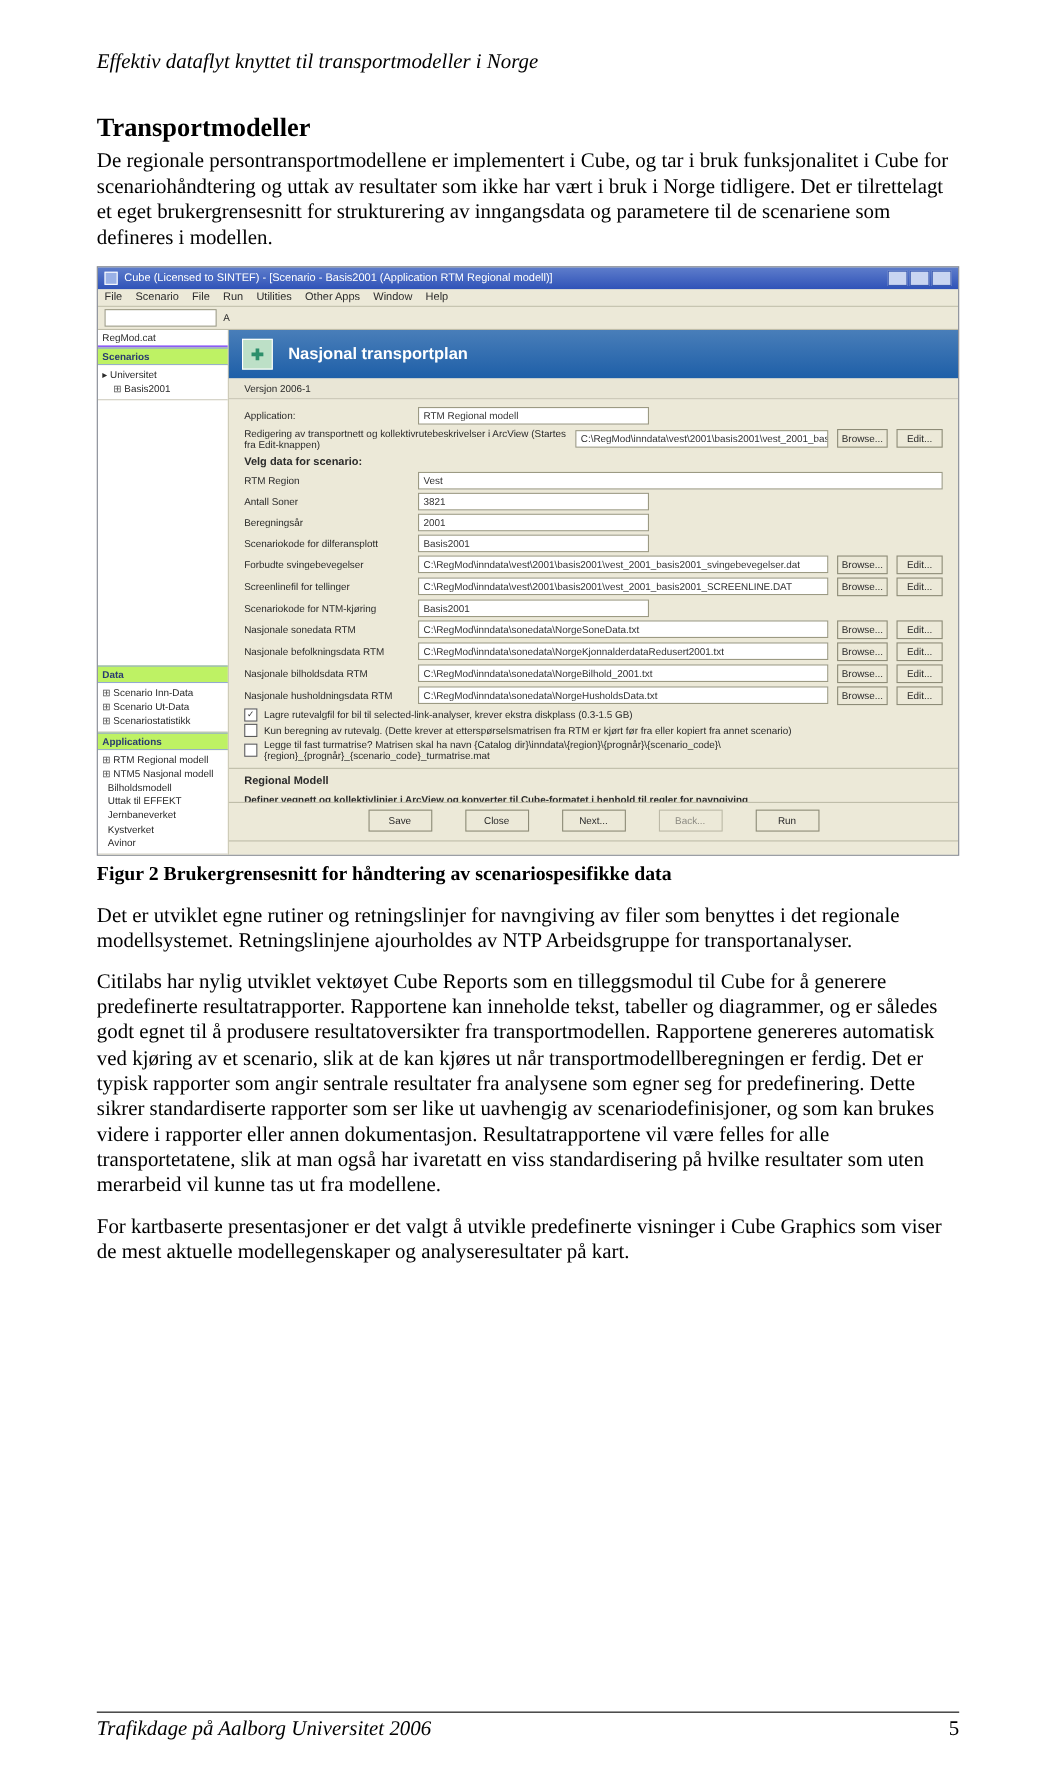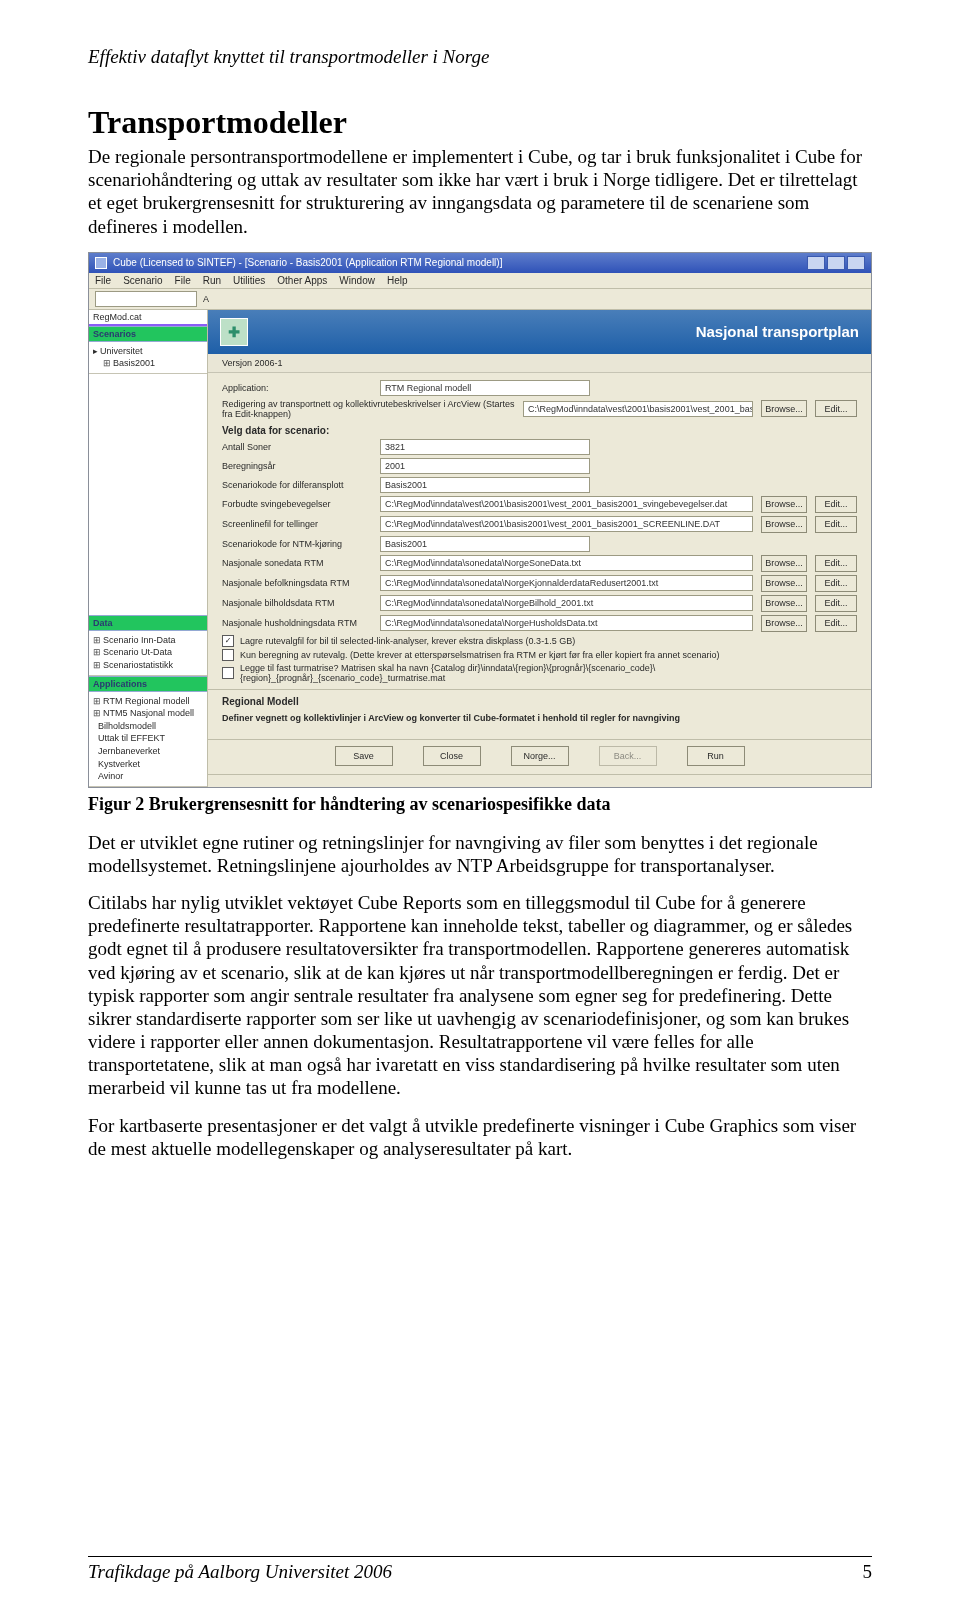--- a/index.html
+++ b/index.html
@@ -14,21 +14,21 @@
     padding:46px 88px 34px 88px;
     box-sizing:border-box;
     position:relative;
   }
   .running-head{
     font-style:italic;
     font-size:19px;
     margin-bottom:36px;
   }
   .h2{
-    font-size:32px;
+    font-size:24px;
     font-weight:bold;
     margin:0 0 4px 0;
   }
   .p{
     font-size:19px;
     line-height:1.22;
     margin:0 0 14px 0;
     text-align:left;
   }
   .caption{
@@ -83,21 +83,21 @@
     flex:1;display:flex;min-height:0;
   }
   .sidebar{
     width:118px;
     background:#ece9d8;
     border-right:1px solid #bfbda9;
     display:flex;flex-direction:column;
     font-size:9px;
   }
   .sb-title{
-    background:#22c55e;
+    background:#bef264;
     padding:2px 4px;font-weight:bold;
     border-top:1px solid #94a9d3;
     border-bottom:1px solid #94a9d3;
     color:#2a3a70;
     font-size:9px;
   }
   .sb-tree{
     background:#fff;
     flex:0 0 auto;
     padding:3px 4px;
@@ -109,21 +109,21 @@
   .sb-flex{flex:1;}
   .main{
     flex:1;display:flex;flex-direction:column;min-width:0;
   }
   .banner{
     height:44px;
     background:linear-gradient(#497eb9,#1e5fa8);
     display:flex;align-items:center;gap:14px;
     color:#fff;
     padding:0 12px;
-    font-size:15px;font-weight:bold;justify-content:space-between;
+    font-size:15px;font-weight:bold;
   }
   .banner .logo{
     width:26px;height:26px;background:#bde0c7;border:1px solid #fff;
     position:relative;
   }
   .banner .logo::after{
     content:"✚";position:absolute;inset:0;display:flex;align-items:center;justify-content:center;color:#2d8f6b;font-size:14px;
   }
   .verbar{background:#e9e6d6;padding:4px 14px;border-bottom:1px solid #c6c4b4;font-size:9px;}
   .form{
@@ -249,20 +249,24 @@
           <div class="row">
             <div class="lbl" style="width:auto;flex:1;">Redigering av transportnett og kollektivrutebeskrivelser i ArcView (Startes fra Edit-knappen)</div>
             <div class="inp" style="flex:0 0 220px;">C:\RegMod\inndata\vest\2001\basis2001\vest_2001_basis2001.apr</div>
             <div class="btn">Browse...</div>
             <div class="btn sm">Edit...</div>
           </div>
 
           <div class="section-title">Velg data for scenario:</div>
 
           <div class="row">
+              <div class="lbl">RTM Region</div>
+              <div class="inp">Vest</div>
+            </div>
+          <div class="row">
               <div class="lbl">Antall Soner</div>
               <div class="inp" style="flex:0 0 200px;">3821</div>
             </div>
           <div class="row">
               <div class="lbl">Beregningsår</div>
               <div class="inp" style="flex:0 0 200px;">2001</div>
             </div>
           <div class="row">
               <div class="lbl">Scenariokode for dilferansplott</div>
               <div class="inp" style="flex:0 0 200px;">Basis2001</div>
@@ -326,21 +330,21 @@
           <div class="section-title">Regional Modell</div>
           <div class="sub-note">
             <div style="font-weight:bold;">Definer vegnett og kollektivlinjer i ArcView og konverter til Cube-formatet i henhold til regler for navngiving</div>
 
           </div>
         </div>
 
         <div class="dlg-foot">
           <div class="btn">Save</div>
           <div class="btn">Close</div>
-          <div class="btn">Norge...</div>
+          <div class="btn">Next...</div>
           <div class="btn" style="opacity:.5;">Back...</div>
           <div class="btn">Run</div>
         </div>
         <div class="statusbar"></div>
       </div>
     </div>
   </div>
 
   <div class="caption">Figur 2 Brukergrensesnitt for håndtering av scenariospesifikke data</div>
 

